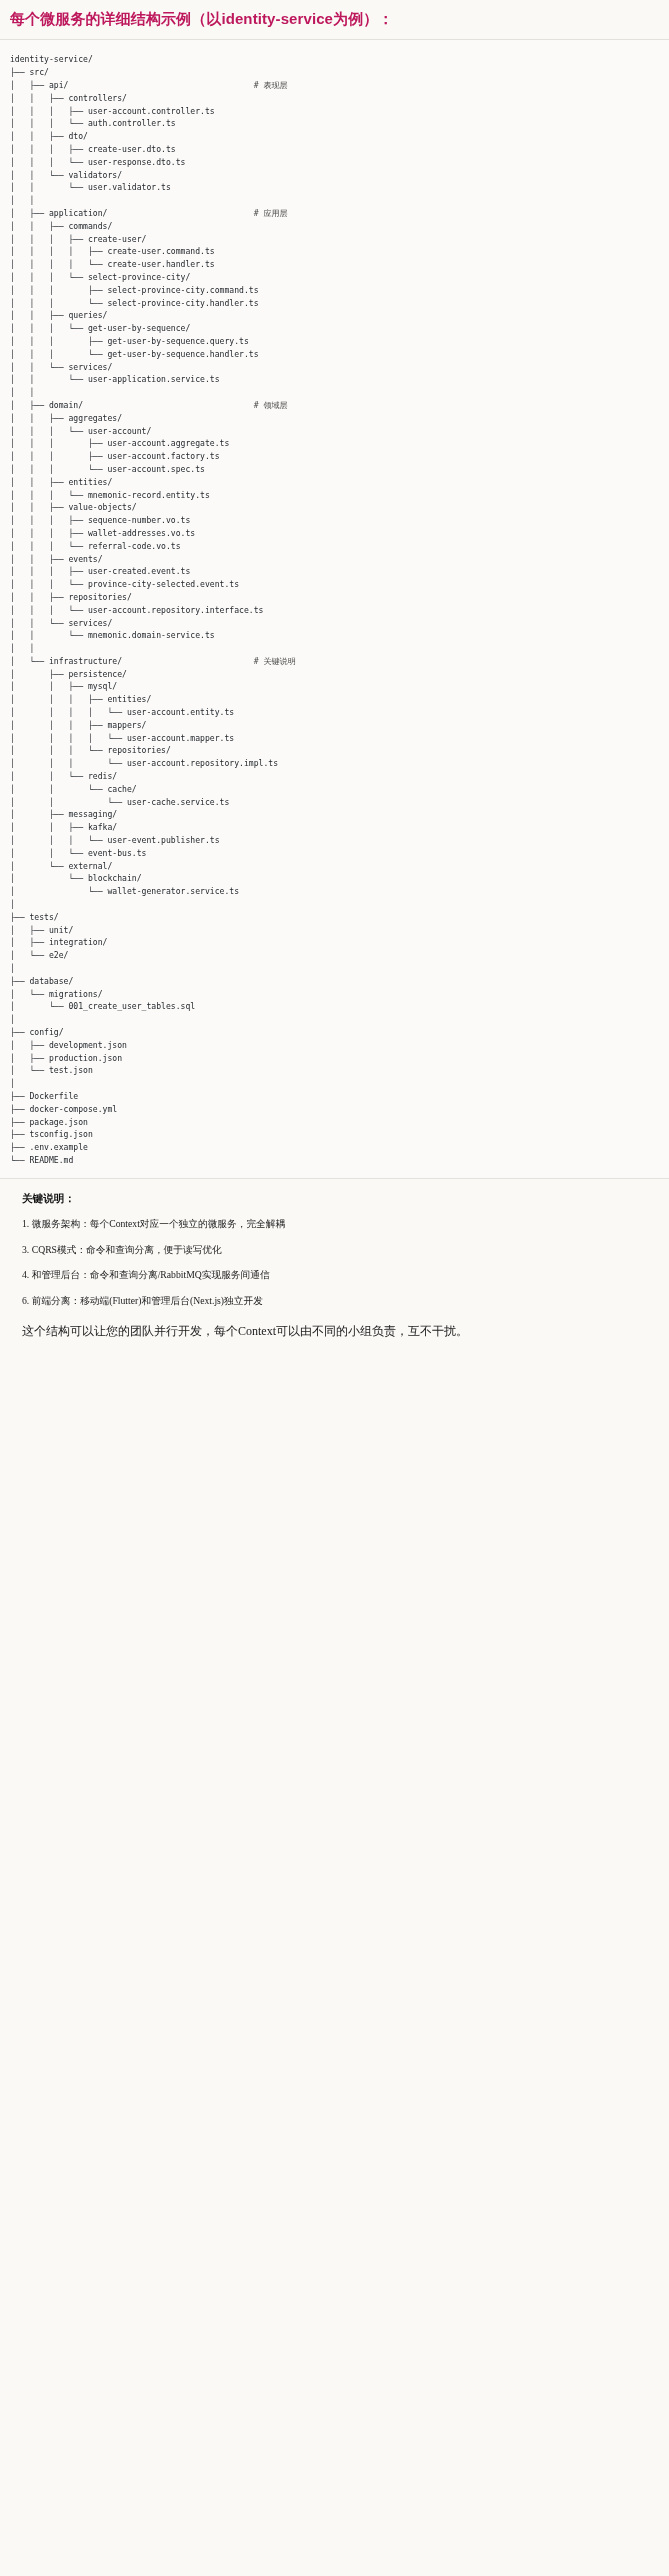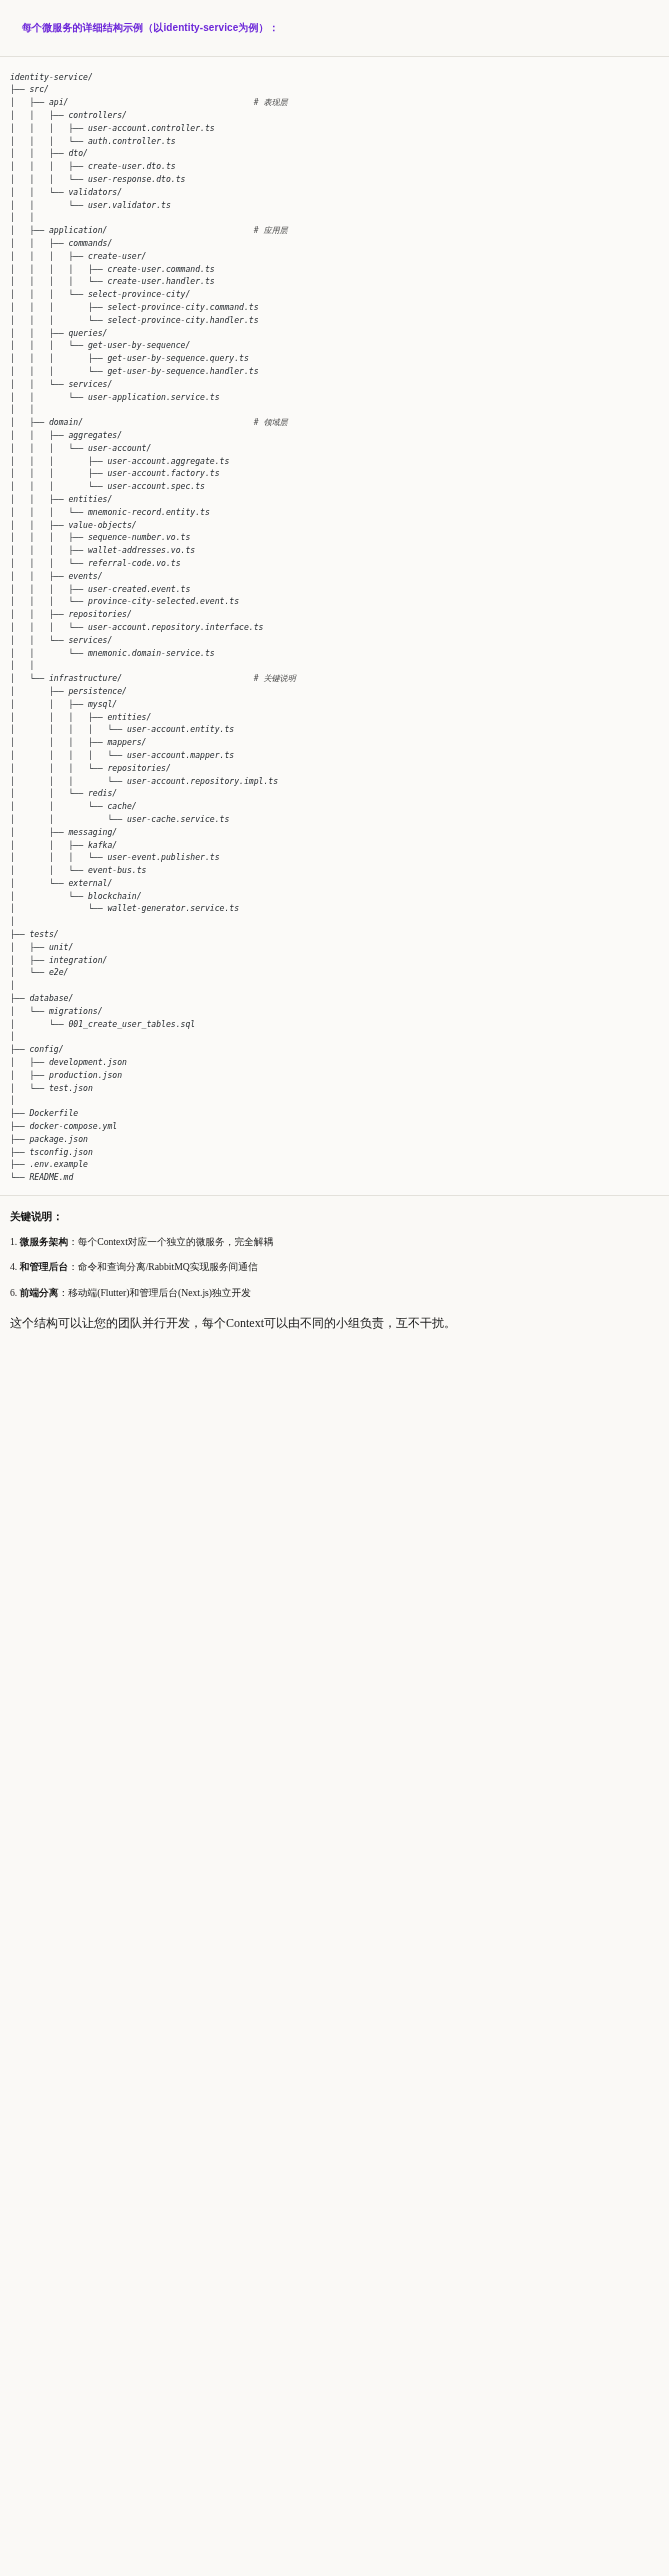--- a/index.html
+++ b/index.html
@@ -17,78 +17,78 @@
   .page {
     width: 669px;
     box-sizing: border-box;
     background: #faf9f6;
   }
 
   
   .doc-heading {
     font-family: "Liberation Sans", sans-serif;
     font-weight: bold;
-    font-size: 10px;
+    font-size: 15px;
     line-height: 1.35;
     letter-spacing: 0.1px;
-    color: #6d28d9;
+    color: #be185d;
     padding: 8.8px 10px 10px 10px;
-    margin: 12px;
+    margin: 0;
   }
   .rule {
     height: 0.6px;
     background: #e3e1db;
     width: 100%;
   }
 
   
   .code-block {
     background: #fbfaf8;
     padding: 13.8px 10px 11.3px 10px;
     margin: 0;
-    font-style: italic;
   }
   pre.tree {
     margin: 0;
     padding: 0;
     font-family: "DejaVu Sans Mono", "Liberation Mono", monospace;
     font-size: 8.1px;
     line-height: 12.8px;
     color: #24292e;
     white-space: pre;
     letter-spacing: 0px;
     tab-size: 4;
   }
   pre.tree .cmt {
     color: #4a4a4a;
   }
 
   
   .keys {
     padding: 11.3px 10px 16.3px 10px;
+    margin-left: 12px;
   }
   .keys h3 {
     font-family: "Liberation Sans", sans-serif;
     font-weight: bold;
     font-size: 10.6px;
     margin: 2.5px 0 10px 0;
     color: #111111;
   }
   .key-item {
     font-family: "Liberation Serif", serif;
     font-size: 9.7px;
     line-height: 1.6;
     margin: 0 0 10px 0;
     color: #1a1a1a;
   }
   .key-item .num {
     font-family: "Liberation Serif", serif;
   }
   .key-item .term {
-    font-weight: bold;
+    font-weight: normal;
   }
   .closing {
     font-family: "Liberation Serif", serif;
     font-size: 12px;
     line-height: 1.6;
     margin: 13.8px 0 0 0;
     color: #1a1a1a;
   }
 </style>
 </head>
@@ -188,20 +188,21 @@
 ├── .env.example
 └── README.md</pre>
   </div>
 
   <div class="rule"></div>
 
   <div class="keys">
     <h3>关键说明：</h3>
     <div id="key-list">
         <p class="key-item"><span class="num">1. </span><span class="term">微服务架构</span><span>：</span><span>每个Context对应一个独立的微服务，完全解耦</span></p>
+        <p class="key-item"><span class="num">3. </span><span class="term">CQRS模式</span><span>：</span><span>命令和查询分离，便于读写优化</span></p>
         <p class="key-item"><span class="num">4. </span><span class="term">和管理后台</span><span>：</span><span>命令和查询分离/RabbitMQ实现服务间通信</span></p>
         <p class="key-item"><span class="num">6. </span><span class="term">前端分离</span><span>：</span><span>移动端(Flutter)和管理后台(Next.js)独立开发</span></p>
       </div>
     <p class="closing">这个结构可以让您的团队并行开发，每个Context可以由不同的小组负责，互不干扰。</p>
   </div>
 
 </div>
 
 
 </body></html>

